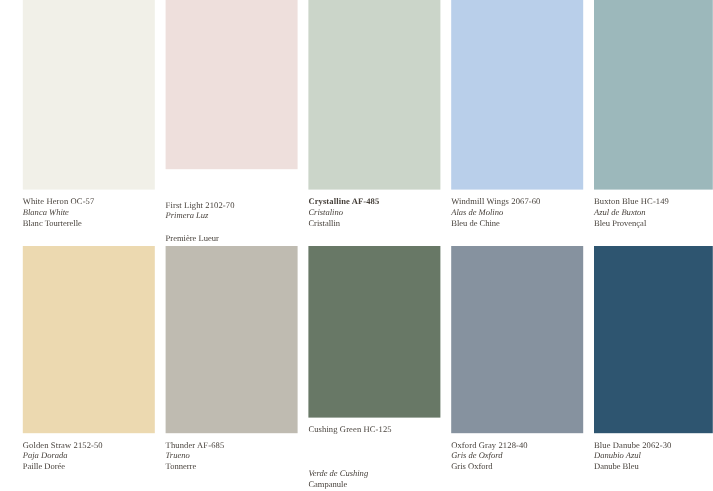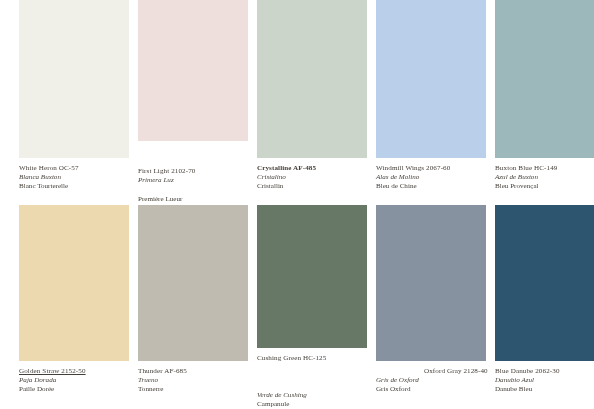--- a/index.html
+++ b/index.html
@@ -76,21 +76,21 @@
 <body style="background: rgb(255, 255, 255);">
 
 <div class="palette-sheet">
 
   <div class="palette-row row-top">
 
     <div class="swatch-cell">
       <div class="swatch-chip" style="background-color: rgb(241, 240, 232);"></div>
       <div class="swatch-caption">
         <div class="caption-name" style="color: rgb(69, 63, 57);">White Heron OC-57</div>
-        <div class="caption-es" style="color: rgb(69, 63, 57);">Blanca Buxton</div>
+        <div class="caption-es" style="color: rgb(69, 63, 57);">Blanca White</div>
         <div class="caption-fr" style="color: rgb(69, 63, 57);">Blanc Tourterelle</div>
       </div>
     </div>
 
     <div class="swatch-cell">
       <div class="swatch-chip" style="background-color: rgb(238, 223, 220);"></div>
       <div class="swatch-caption">
         <div class="caption-name" style="color: rgb(69, 63, 57); margin-top: 20px;">First Light 2102-70</div>
         <div class="caption-es" style="color: rgb(69, 63, 57);">Primera Luz</div>
         <div class="caption-fr" style="color: rgb(69, 63, 57); margin-top: 10px;">Première Lueur</div>
@@ -126,21 +126,21 @@
 
   </div>
 
   <div class="row-gap"></div>
 
   <div class="palette-row row-bottom">
 
     <div class="swatch-cell">
       <div class="swatch-chip" style="background-color: rgb(236, 217, 176);"></div>
       <div class="swatch-caption">
-        <div class="caption-name" style="color: rgb(69, 63, 57); text-decoration: underline;">Golden Straw 2152-50</div>
+        <div class="caption-name" style="color: rgb(69, 63, 57);">Golden Straw 2152-50</div>
         <div class="caption-es" style="color: rgb(69, 63, 57);">Paja Dorada</div>
         <div class="caption-fr" style="color: rgb(69, 63, 57);">Paille Dorée</div>
       </div>
     </div>
 
     <div class="swatch-cell">
       <div class="swatch-chip" style="background-color: rgb(191, 187, 177);"></div>
       <div class="swatch-caption">
         <div class="caption-name" style="color: rgb(69, 63, 57);">Thunder AF-685</div>
         <div class="caption-es" style="color: rgb(69, 63, 57);">Trueno</div>
@@ -153,21 +153,21 @@
       <div class="swatch-caption">
         <div class="caption-name" style="color: rgb(69, 63, 57);">Cushing Green HC-125</div>
         <div class="caption-es" style="color: rgb(69, 63, 57); margin-top: 28px;">Verde de Cushing</div>
         <div class="caption-fr" style="color: rgb(69, 63, 57);">Campanule</div>
       </div>
     </div>
 
     <div class="swatch-cell">
       <div class="swatch-chip" style="background-color: rgb(134, 146, 159);"></div>
       <div class="swatch-caption">
-        <div class="caption-name" style="color: rgb(69, 63, 57); margin-left: 48px;">Oxford Gray 2128-40</div>
+        <div class="caption-name" style="color: rgb(69, 63, 57);">Oxford Gray 2128-40</div>
         <div class="caption-es" style="color: rgb(69, 63, 57);">Gris de Oxford</div>
         <div class="caption-fr" style="color: rgb(69, 63, 57);">Gris Oxford</div>
       </div>
     </div>
 
     <div class="swatch-cell">
       <div class="swatch-chip" style="background-color: rgb(46, 85, 112);"></div>
       <div class="swatch-caption">
         <div class="caption-name" style="color: rgb(69, 63, 57);">Blue Danube 2062-30</div>
         <div class="caption-es" style="color: rgb(69, 63, 57);">Danubio Azul</div>

